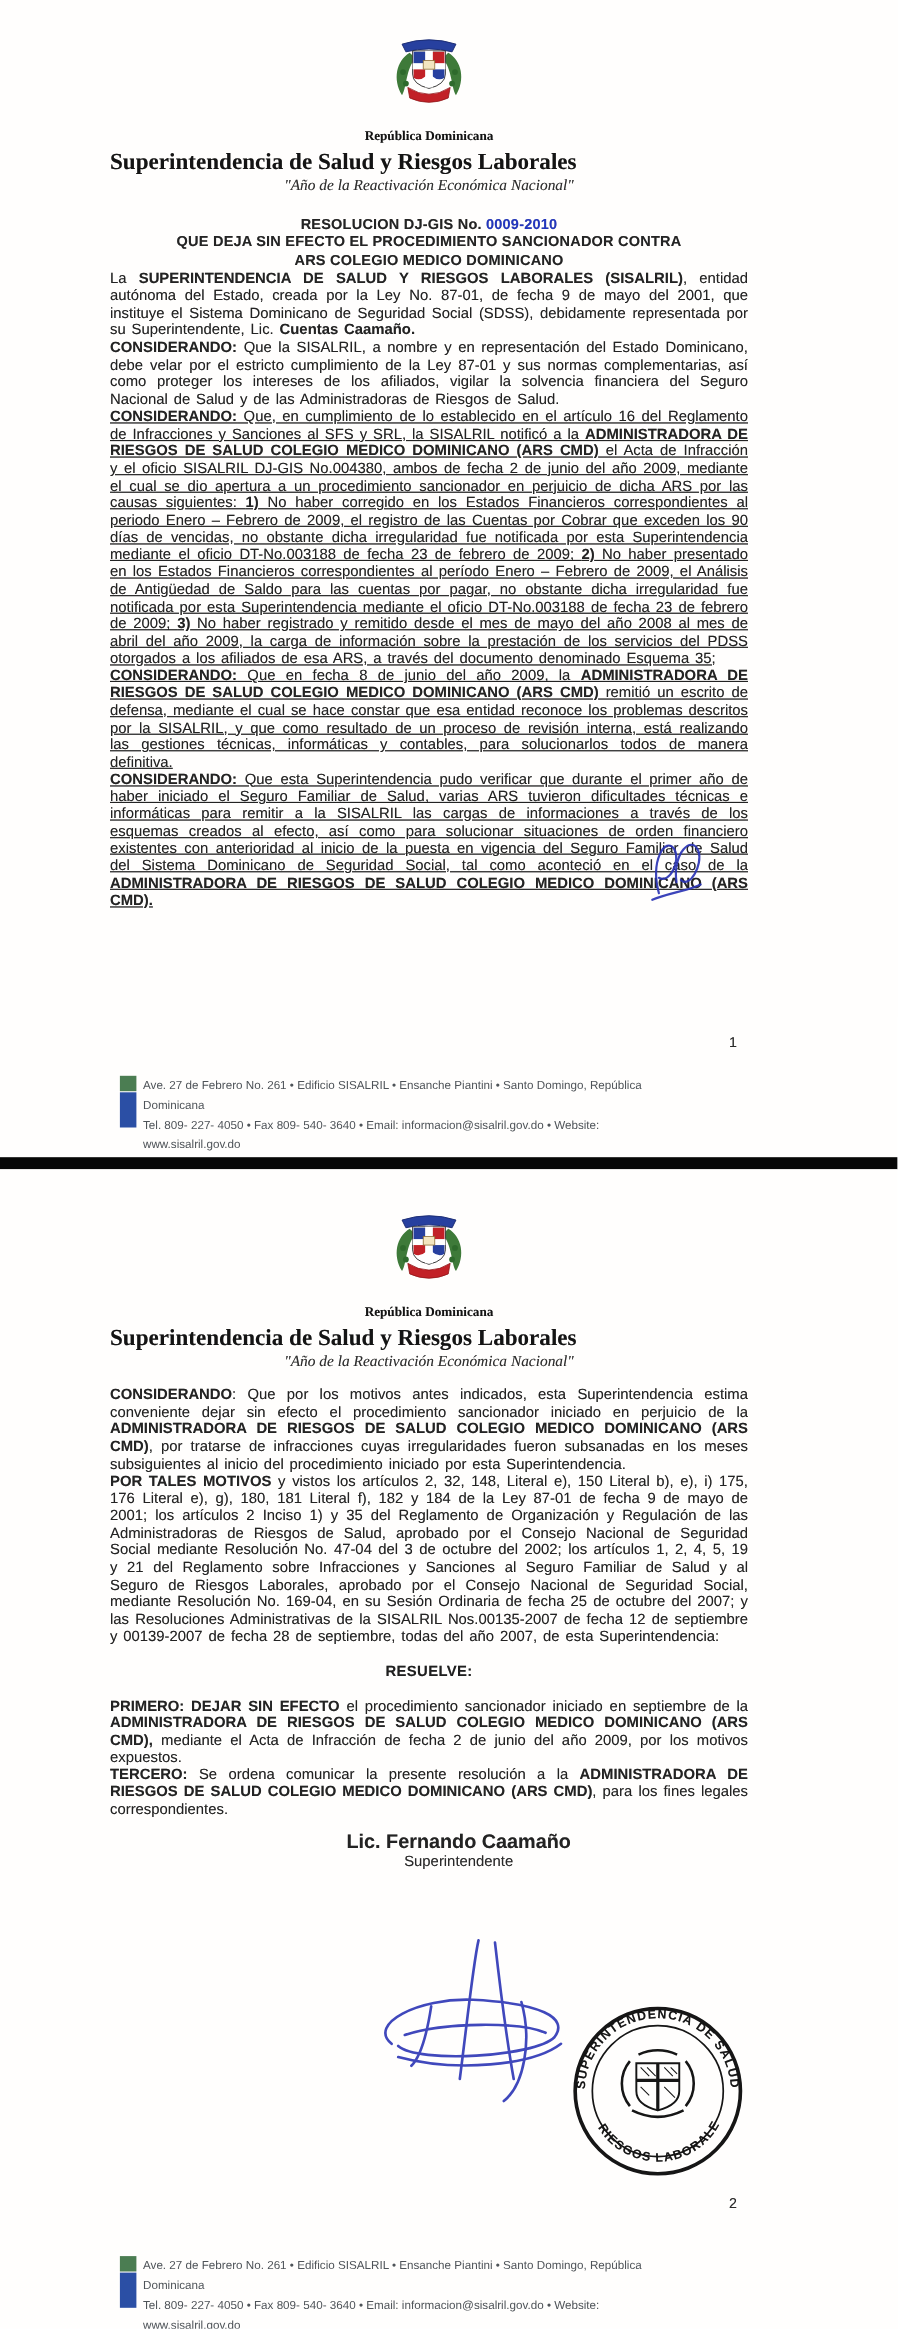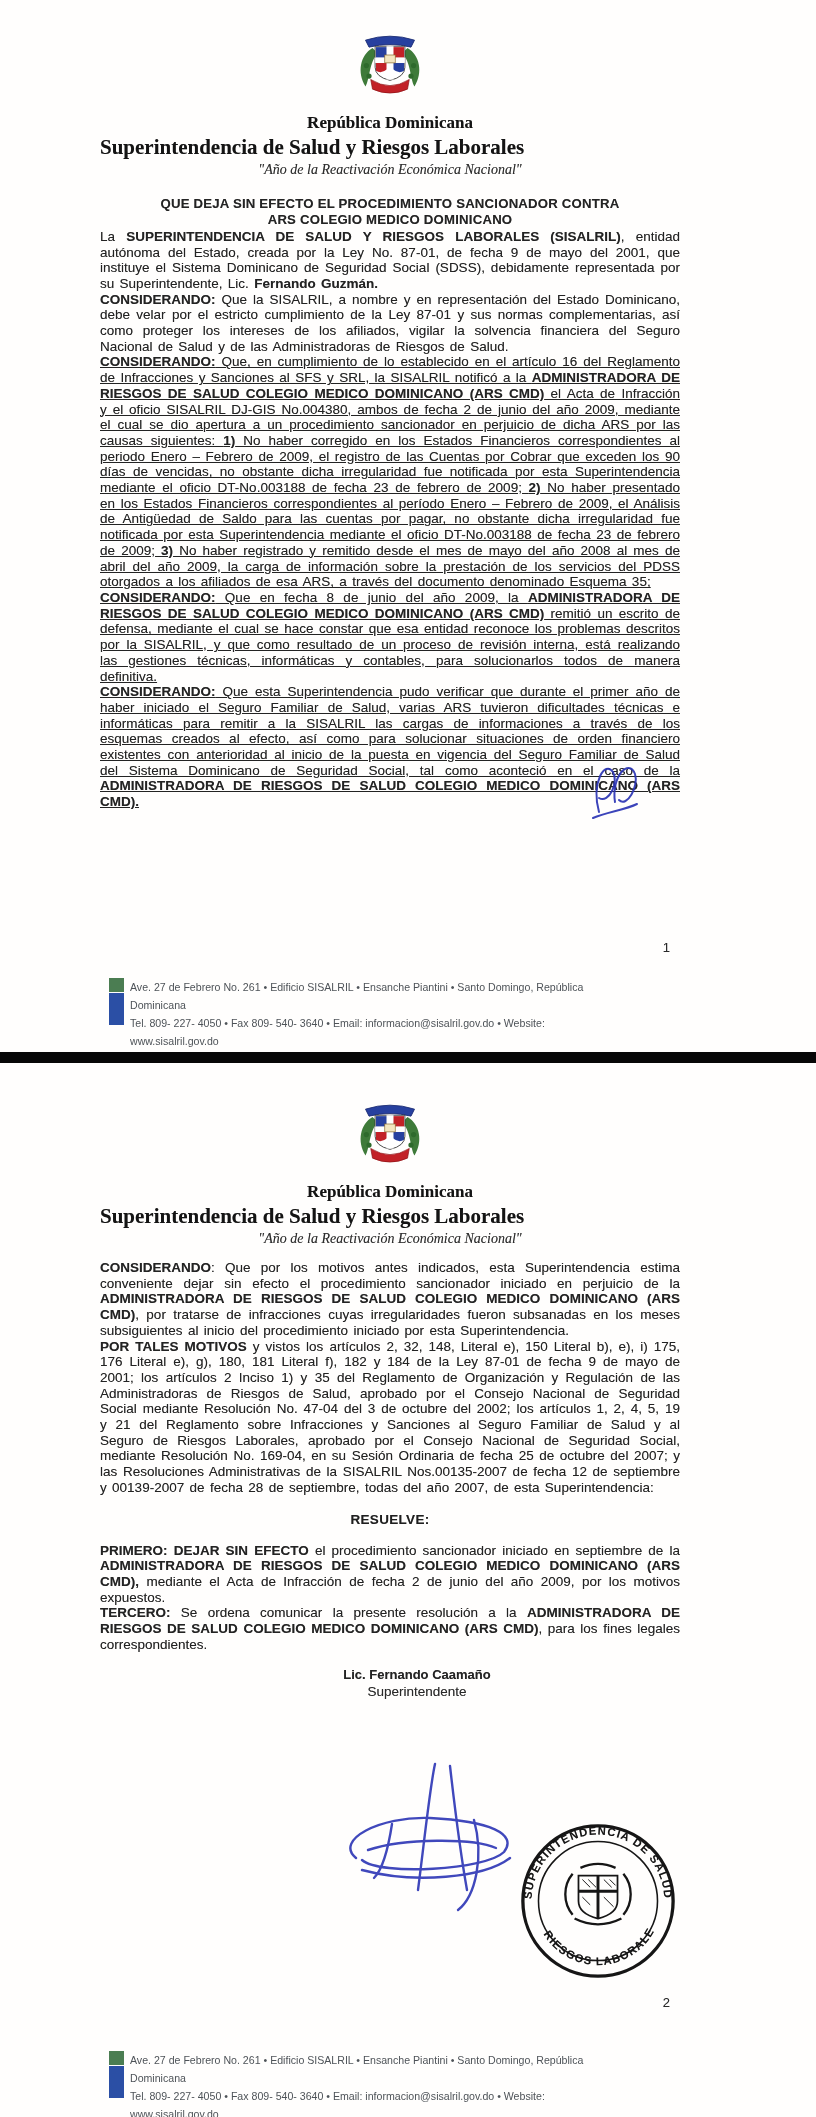--- a/index.html
+++ b/index.html
@@ -8,40 +8,40 @@
     font-family:"Liberation Sans",sans-serif;color:#1f1f1f;
     text-shadow:0 0 .4px rgba(0,0,0,.35);
   }
   .page{position:absolute;left:0;width:816px;background:#fffefd;}
   .page1{top:0;height:1052px;}
   .divider{position:absolute;top:1052px;left:0;width:816px;height:11px;background:#070707;}
   .page2{top:1063px;height:1054px;}
   .content{padding:34px 136px 0 100px;}
   .page2 .content{padding-top:40px;}
   .emblem-wrap{text-align:center;height:72px;}
-  .country{font-family:"Liberation Serif",serif;font-weight:bold;font-size:17px;line-height:22px;text-align:center;margin-top:6px;color:#141414;}
+  .country{font-family:"Liberation Serif",serif;font-weight:bold;font-size:12px;line-height:22px;text-align:center;margin-top:6px;color:#141414;}
   .inst{font-family:"Liberation Serif",serif;font-weight:bold;font-size:21px;line-height:26px;text-align:left;color:#141414;}
   .motto{font-family:"Liberation Serif",serif;font-style:italic;font-size:14px;line-height:19px;text-align:center;color:#2e2e2e;}
   .title-block{margin-top:17px;text-align:center;font-weight:bold;font-size:13.2px;line-height:16.4px;letter-spacing:.2px;color:#242424;}
   p.body{font-size:13.5px;line-height:15.7px;text-align:justify;margin:0;word-spacing:1.6px;color:#232323;}
   p.body .b, .b{font-weight:bold;}
   .mt1{margin-top:11px;} .mt2{margin-top:13px;} .mt3{margin-top:14px;text-decoration:underline;}
   .resuelve{margin-top:16px;text-align:center;font-weight:bold;font-size:13.5px;letter-spacing:.3px;}
   .pagenum{position:absolute;right:146px;font-size:13px;color:#2a2a2a;}
   .page1 .pagenum{top:940px;}
   .page2 .pagenum{top:932px;}
   .footer{position:absolute;left:0;width:660px;}
   .page1 .footer{top:972px;}
   .page2 .footer{top:982px;}
   .fb{position:absolute;}
   .fb-green{left:109px;top:6px;width:15px;height:14px;}
   .fb-blue{left:109px;top:21px;width:15px;height:32px;}
   .footer-text{margin:0 60px 0 130px;padding-top:6px;font-size:10.6px;line-height:18px;color:#4e5358;text-shadow:none;}
   .sig-block{width:300px;margin:14px 0 0 167px;text-align:center;position:relative;}
-  .sig-name{font-weight:bold;font-size:13px;line-height:17px;color:#232323;}
+  .sig-name{font-weight:bold;font-size:18px;line-height:17px;color:#232323;}
   .sig-title{font-size:13.5px;line-height:17px;color:#2a2a2a;}
   .sig-scribble{position:absolute;left:322px;top:695px;pointer-events:none;}
   .initials{position:absolute;left:585px;top:742px;pointer-events:none;}
   .stamp{position:absolute;left:518px;top:758px;}
 </style>
 </head>
 <body>
 
 <div class="page page1">
   <div class="content">
@@ -63,25 +63,26 @@
         <rect x="33" y="27" width="34" height="6" fill="#ffffff"></rect>
         <rect x="44" y="24" width="12" height="9" fill="#f3e6c0" stroke="#8a6a30" stroke-width=".8"></rect>
         <path d="M28,52 Q50,66 72,52 L70,63 Q50,72 30,63 Z" fill="#c22127" stroke="#8e1518" stroke-width=".8"></path>
       </svg>
     </div>
     <div class="country">República Dominicana</div>
     <div class="inst">Superintendencia de Salud y Riesgos Laborales</div>
     <div class="motto">"Año de la Reactivación Económica Nacional"</div>
 
     <div class="title-block">
+      <div><span>RESOLUCION DJ-GIS No. </span><span class="b" style="color: rgb(34, 54, 192);">0009-2010</span></div>
       <div>QUE DEJA SIN EFECTO EL PROCEDIMIENTO SANCIONADOR CONTRA</div>
       <div>ARS COLEGIO MEDICO DOMINICANO</div>
     </div>
 
-    <p class="body mt1"><span>La </span><span class="b">SUPERINTENDENCIA DE SALUD Y RIESGOS LABORALES (SISALRIL)</span><span>, entidad autónoma del Estado, creada por la Ley No. 87-01, de fecha 9 de mayo del 2001, que instituye el Sistema Dominicano de Seguridad Social (SDSS), debidamente representada por su Superintendente, Lic. </span><span class="b">Fernando Guzmán.</span></p>
+    <p class="body mt1"><span>La </span><span class="b">SUPERINTENDENCIA DE SALUD Y RIESGOS LABORALES (SISALRIL)</span><span>, entidad autónoma del Estado, creada por la Ley No. 87-01, de fecha 9 de mayo del 2001, que instituye el Sistema Dominicano de Seguridad Social (SDSS), debidamente representada por su Superintendente, Lic. </span><span class="b">Cuentas Caamaño.</span></p>
     <p class="body mt2"><span class="b">CONSIDERANDO:</span><span> Que la SISALRIL, a nombre y en representación del Estado Dominicano, debe velar por el estricto cumplimiento de la Ley 87-01 y sus normas complementarias, así como proteger los intereses de los afiliados, vigilar la solvencia financiera del Seguro Nacional de Salud y de las Administradoras de Riesgos de Salud.</span></p>
     <p class="body mt3"><span class="b">CONSIDERANDO:</span><span> Que, en cumplimiento de lo establecido en el artículo 16 del Reglamento de Infracciones y Sanciones al SFS y SRL, la SISALRIL notificó a la </span><span class="b">ADMINISTRADORA DE RIESGOS DE SALUD COLEGIO MEDICO DOMINICANO (ARS CMD)</span><span> el Acta de Infracción y el oficio SISALRIL DJ-GIS No.004380, ambos de fecha 2 de junio del año 2009, mediante el cual se dio apertura a un procedimiento sancionador en perjuicio de dicha ARS por las causas siguientes: </span><span class="b">1)</span><span> No haber corregido en los Estados Financieros correspondientes al periodo Enero – Febrero de 2009, el registro de las Cuentas por Cobrar que exceden los 90 días de vencidas, no obstante dicha irregularidad fue notificada por esta Superintendencia mediante el oficio DT-No.003188 de fecha 23 de febrero de 2009; </span><span class="b">2)</span><span> No haber presentado en los Estados Financieros correspondientes al período Enero – Febrero de 2009, el Análisis de Antigüedad de Saldo para las cuentas por pagar, no obstante dicha irregularidad fue notificada por esta Superintendencia mediante el oficio DT-No.003188 de fecha 23 de febrero de 2009; </span><span class="b">3)</span><span> No haber registrado y remitido desde el mes de mayo del año 2008 al mes de abril del año 2009, la carga de información sobre la prestación de los servicios del PDSS otorgados a los afiliados de esa ARS, a través del documento denominado Esquema 35;</span></p>
     <p class="body mt3"><span class="b">CONSIDERANDO:</span><span> Que en fecha 8 de junio del año 2009, la </span><span class="b">ADMINISTRADORA DE RIESGOS DE SALUD COLEGIO MEDICO DOMINICANO (ARS CMD)</span><span> remitió un escrito de defensa, mediante el cual se hace constar que esa entidad reconoce los problemas descritos por la SISALRIL, y que como resultado de un proceso de revisión interna, está realizando las gestiones técnicas, informáticas y contables, para solucionarlos todos de manera definitiva.</span></p>
     <p class="body mt3"><span class="b">CONSIDERANDO:</span><span> Que esta Superintendencia pudo verificar que durante el primer año de haber iniciado el Seguro Familiar de Salud, varias ARS tuvieron dificultades técnicas e informáticas para remitir a la SISALRIL las cargas de informaciones a través de los esquemas creados al efecto, así como para solucionar situaciones de orden financiero existentes con anterioridad al inicio de la puesta en vigencia del Seguro Familiar de Salud del Sistema Dominicano de Seguridad Social, tal como aconteció en el caso de la </span><span class="b">ADMINISTRADORA DE RIESGOS DE SALUD COLEGIO MEDICO DOMINICANO (ARS CMD).</span></p>
   </div>
 
   <svg class="initials" width="58" height="90" viewBox="0 0 58 90">
     <g fill="none" stroke="#2c35b5" stroke-width="2" stroke-linecap="round" opacity=".92">
       <path d="M14,70 C6,40 20,18 28,30 C34,40 24,62 14,56"></path>
       <path d="M30,60 C26,34 44,16 50,32 C54,44 42,66 34,58"></path>

